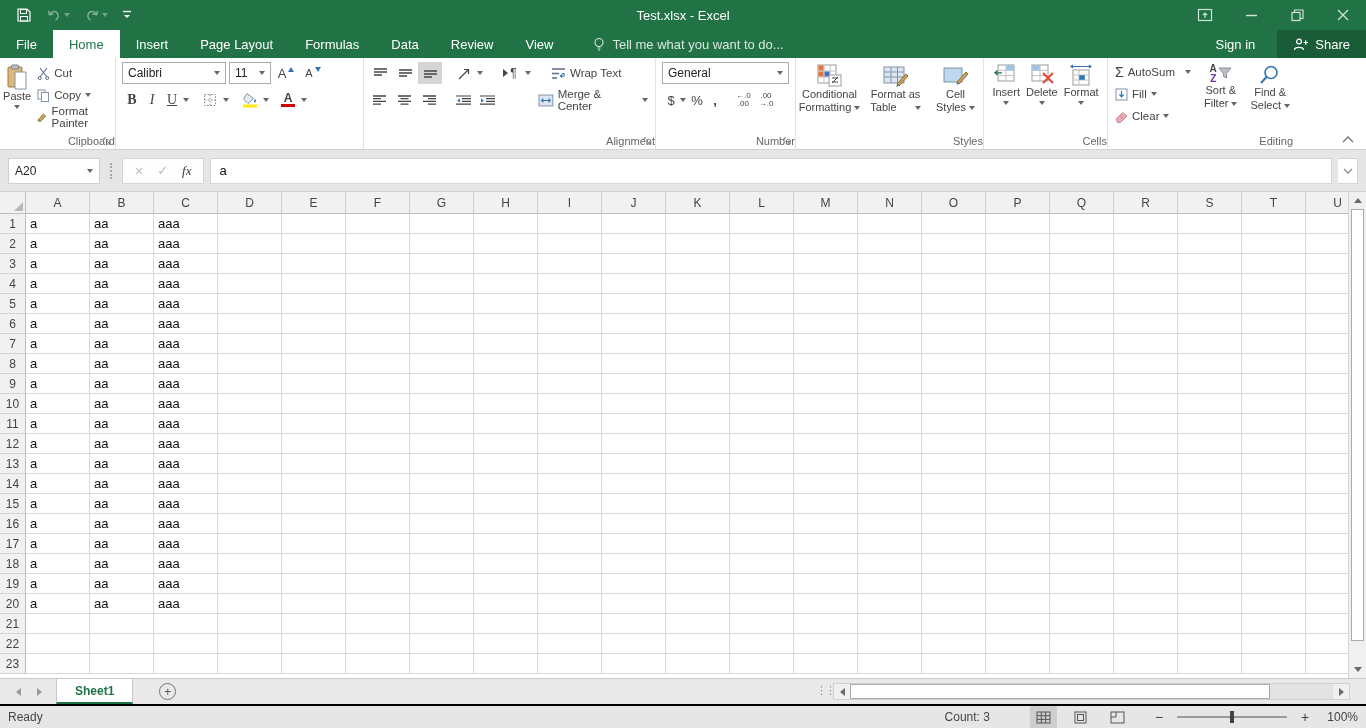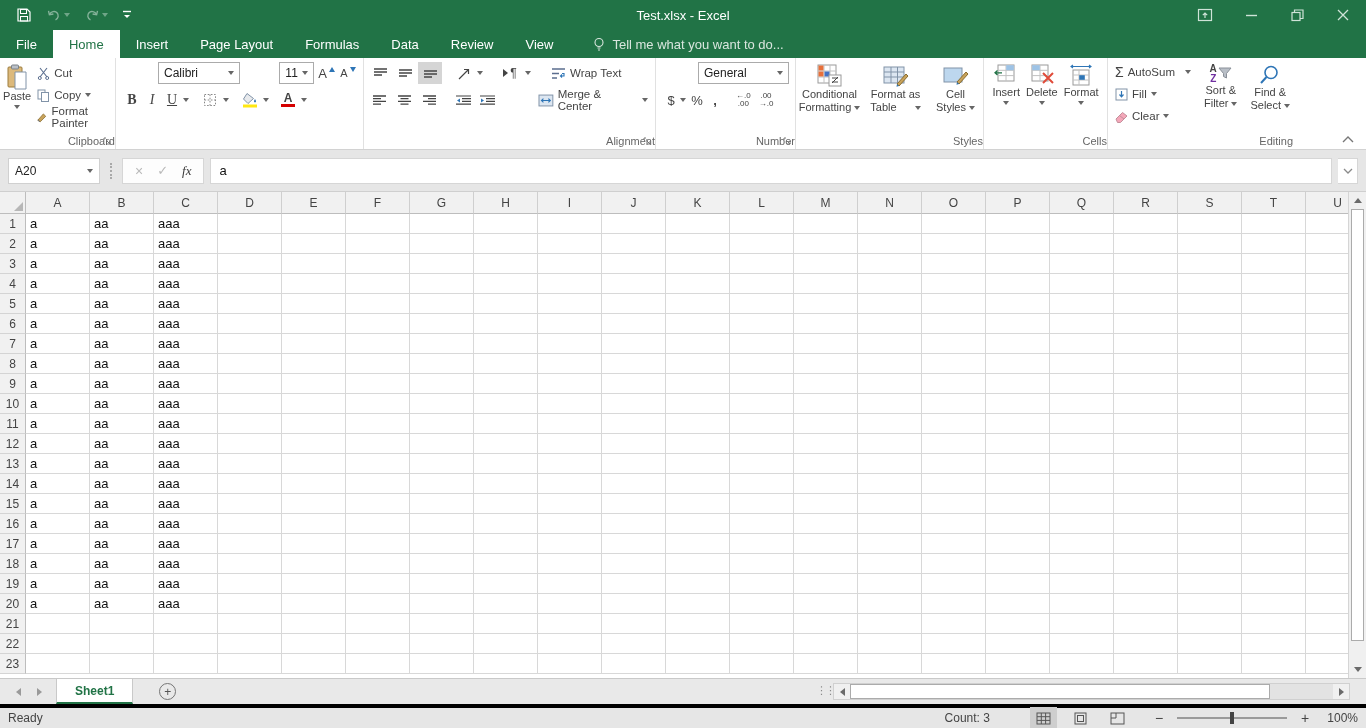--- a/index.html
+++ b/index.html
@@ -31,21 +31,21 @@
   
   .ribbon { height:92px; background:#fff; border-bottom:1px solid #d2d2d2; display:flex; position:relative; }
   .rgroup { display:flex; flex-direction:column; border-right:1px solid #e1e1e1; padding-top:2px; }
   .gbody { flex:1; display:flex; align-items:flex-start; }
   .gfoot { height:17px; display:flex; align-items:center; justify-content:flex-end; font-size:11px; color:#666; position:relative; }
   .launcher { position:absolute; right:3px; bottom:3px; }
   .bigbtn { display:flex; flex-direction:column; align-items:center; font-size:11px; color:#444; line-height:13px; text-align:center; padding-top:4px; }
   .smallbtn { display:flex; align-items:center; gap:4px; height:22px; font-size:11.5px; color:#444; padding:0 3px; }
   .iconbtn { width:24px; height:22px; display:flex; align-items:center; justify-content:center; gap:2px; }
   .iconbtn.sel { background:#d5d5d5; }
-  .combo { border:1px solid #ababab; background:#fff; height:22px; display:flex; align-items:center; justify-content:space-between; padding:0 5px; font-size:12px; color:#222;margin-left:36px; }
+  .combo { border:1px solid #ababab; background:#fff; height:22px; display:flex; align-items:center; justify-content:space-between; padding:0 5px; font-size:12px; color:#222; }
   .row { display:flex; align-items:center; }
   .glyph { font-size:13px; color:#444; }
   .decbtn { display:flex; flex-direction:column; font-size:8px; line-height:8px; color:#444; align-items:center; padding:0 4px; }
   .collapse { position:absolute; right:12px; bottom:6px; }
 
   
   .fstrip { height:42px; background:#e6e6e6; border-bottom:1px solid #cfcfcf; display:flex; align-items:center; padding:0 8px; gap:6px; }
   .namebox { width:92px; height:26px; background:#fff; border:1px solid #d0d0d0; display:flex; align-items:center; justify-content:space-between; padding:0 6px; font-size:12px; color:#222; }
   .vdots { height:16px; border-left:2px dotted #a9a9a9; margin:0 4px; }
   .fbtns { height:26px; background:#fdfdfd; border:1px solid #d6d6d6; display:flex; align-items:center; gap:14px; padding:0 12px; }
@@ -79,21 +79,21 @@
   .navarrows { display:flex; align-items:center; gap:16px; padding:0 14px 0 16px; color:#9a9a9a; }
   .stab { background:#fff; color:#217346; font-weight:bold; display:flex; align-items:center; padding:0 18px; border-right:1px solid #c9c9c9; border-left:1px solid #c9c9c9; border-bottom:2px solid #217346; }
   .addsheet { width:17px; height:17px; border:1px solid #757575; border-radius:50%; color:#555; display:flex; align-items:center; justify-content:center; font-size:12px; align-self:center; margin-left:26px; }
   .hhandle { position:absolute; left:816px; top:5px; color:#8a8a8a; font-size:11px; letter-spacing:-2px; }
   .hscroll { position:absolute; left:833px; right:16px; top:4px; height:17px; display:flex; align-items:stretch; background:#e3e3e3; border:1px solid #d0d0d0; }
   .harrow { width:16px; display:flex; align-items:center; justify-content:center; background:#f0f0f0; }
   .hthumb { width:420px; background:#fff; border:1px solid #ababab; }
   .htrack { flex:1; }
 
   
-  .statusbar { height:24px; background:#e6e6e6; border-top:4px solid #000000; display:flex; align-items:center; padding:0 8px; font-size:12px; color:#444; }
+  .statusbar { height:24px; background:#e6e6e6; border-top:2px solid #000000; display:flex; align-items:center; padding:0 8px; font-size:12px; color:#444; }
   .sright { margin-left:auto; display:flex; align-items:center; gap:10px;justify-content:space-between; }
   .viewbtn { width:27px; height:22px; display:flex; align-items:center; justify-content:center; }
   .viewbtn.sel { background:#cecece; }
   .zoomtrack { width:110px; height:2px; background:#9a9a9a; position:relative; margin:0 4px; }
   .zoomhandle { position:absolute; left:48%; top:-5px; width:4px; height:12px; background:#444; }
   .zglyph { font-size:14px; color:#444; }
   svg { display:block; }
 </style>
 </head>
 <body>
@@ -164,20 +164,31 @@
   <span class="rtab">Data</span>
   <span class="rtab">Review</span>
   <span class="rtab">View</span>
   <span class="tellme">
     <svg width="12" height="15" viewBox="0 0 12 15">
         <circle cx="6" cy="5.5" r="4" fill="none" stroke="#d9e6de" stroke-width="1.1"></circle>
         <path d="M4.5 11 H7.5 M5 13 H7" stroke="#d9e6de" stroke-width="1.1"></path>
       </svg>
     <span>Tell me what you want to do...</span>
   </span>
+  <span class="tabrow-right">
+    <span class="signin">Sign in</span>
+    <span class="share">
+      <svg width="15" height="15" viewBox="0 0 15 15">
+          <circle cx="6" cy="4.5" r="2.4" fill="none" stroke="#fff" stroke-width="1.2"></circle>
+          <path d="M1.5 13 C1.5 9.5 10.5 9.5 10.5 13" fill="none" stroke="#fff" stroke-width="1.2"></path>
+          <path d="M10.5 5.5 H15 M12.7 3.3 V7.7" stroke="#fff" stroke-width="1.2"></path>
+        </svg>
+      <span>Share</span>
+    </span>
+  </span>
 </div>
 
 <div class="ribbon">
 
   <div class="rgroup" style="width:116px">
     <div class="gbody">
       <div class="bigbtn" style="width:42px">
         <svg width="22" height="26" viewBox="0 0 22 26">
             <rect x="2" y="3" width="14" height="20" rx="1" fill="#dcb97b" stroke="#9c7c3c"></rect>
             <rect x="5.5" y="1" width="7" height="4" rx="1" fill="#b9bfc7" stroke="#7a8187"></rect>

